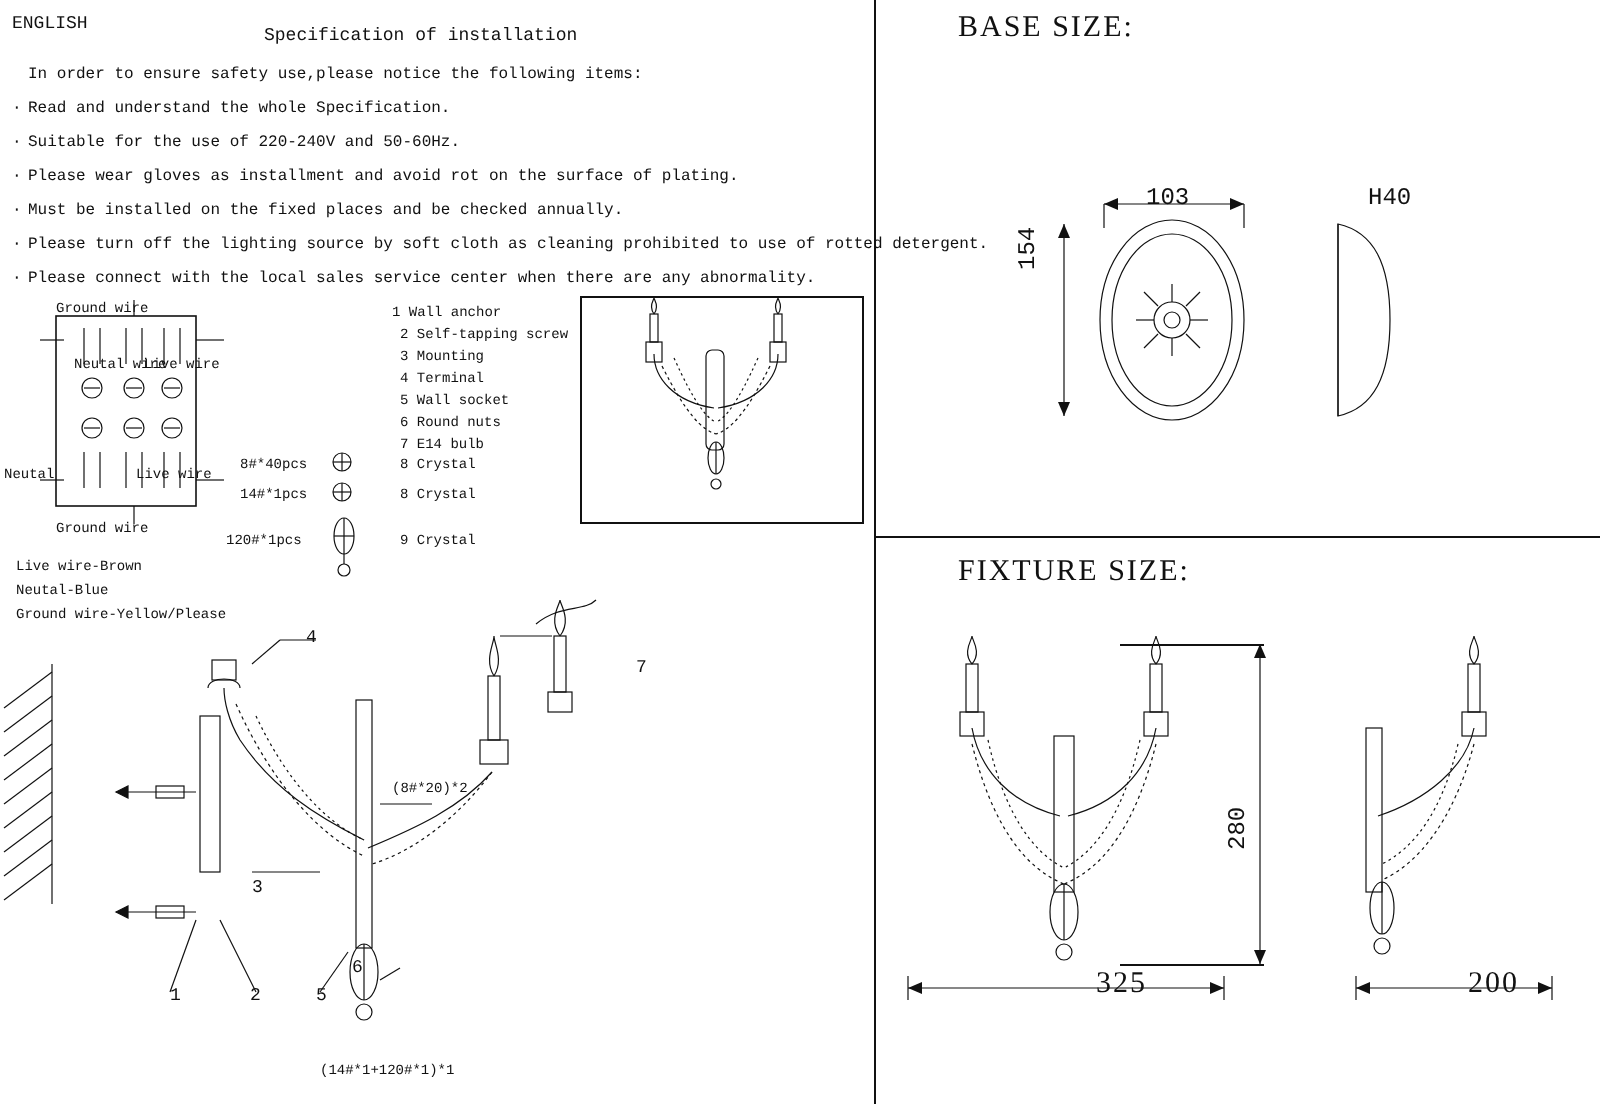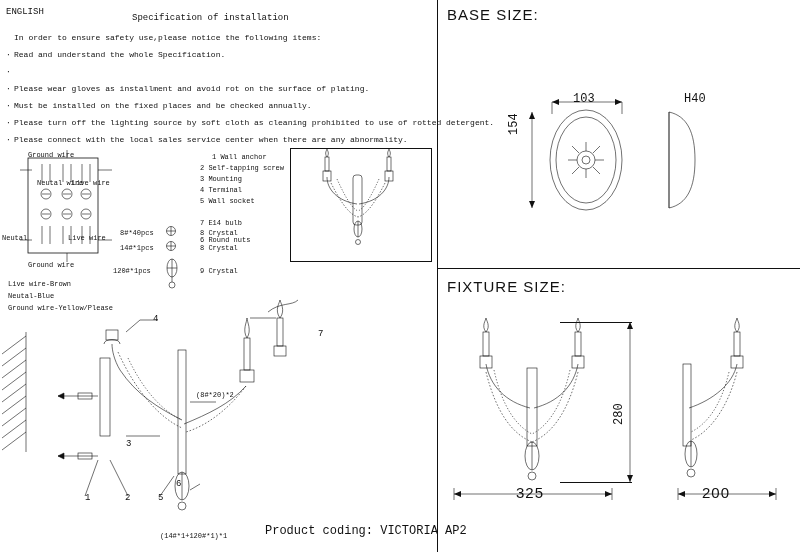--- a/index.html
+++ b/index.html
@@ -9,21 +9,21 @@
     font-family:"Liberation Mono", monospace;
     color:#111;
     position:relative;
     overflow:hidden;
   }
   .pg{position:absolute;inset:0;}
   .abs{position:absolute;}
   .t{font-size:8px;line-height:11px;white-space:pre;}
   .t9{font-size:9px;line-height:12px;white-space:pre;}
   .t7{font-size:7px;line-height:10px;white-space:pre;}
-  .big{font-family:Liberation Sans, sans-serif;font-size:15px;letter-spacing:1px;}
+  .big{font-family:Liberation Serif, serif;font-size:15px;letter-spacing:1px;margin-left:32px;}
   .mid{font-size:12px;}
   .vline{position:absolute;background:#111;width:1px;}
   .hline{position:absolute;background:#111;height:1px;}
   .box{position:absolute;border:1px solid #111;}
   svg{display:block;overflow:visible;}
   .stroke{fill:none;stroke:#111;stroke-width:0.8;}
   .stroke6{fill:none;stroke:#111;stroke-width:0.6;}
   .fillk{fill:#111;}
 </style>
 </head>
@@ -33,20 +33,21 @@
 
   <div class="abs t9" style="left:6px;top:6px;">ENGLISH</div>
 
   <div class="abs t" style="left:14px;top:32px;">In order to ensure safety use,please notice the following items:</div>
   <div class="abs t9" style="left:132px;top:12px;">Specification of installation</div>
 
   <div class="abs t" style="left:6px;top:49px;">·</div>
   <div class="abs t" style="left:14px;top:49px;">Read and understand the whole Specification.</div>
 
   <div class="abs t" style="left:6px;top:66px;">·</div>
+  <div class="abs t" style="left:14px;top:66px;">Suitable for the use of 220-240V and 50-60Hz.</div>
 
   <div class="abs t" style="left:6px;top:83px;">·</div>
   <div class="abs t" style="left:14px;top:83px;">Please wear gloves as installment and avoid rot on the surface of plating.</div>
 
   <div class="abs t" style="left:6px;top:100px;">·</div>
   <div class="abs t" style="left:14px;top:100px;">Must be installed on the fixed places and be checked annually.</div>
 
   <div class="abs t" style="left:6px;top:117px;">·</div>
   <div class="abs t" style="left:14px;top:117px;">Please turn off the lighting source by soft cloth as cleaning prohibited to use of rotted detergent.</div>
 
@@ -96,26 +97,26 @@
   <div class="abs t7" style="left:2px;top:178px;padding-left:35px;">Neutal wire</div>
   <div class="abs t7" style="left:72px;top:178px;">Live wire</div>
   <div class="abs t7" style="left:2px;top:233px;">Neutal</div>
   <div class="abs t7" style="left:68px;top:233px;">Live wire</div>
   <div class="abs t7" style="left:28px;top:260px;">Ground wire</div>
 
   <div class="abs t7" style="left:8px;top:279px;">Live wire-Brown</div>
   <div class="abs t7" style="left:8px;top:291px;">Neutal-Blue</div>
   <div class="abs t7" style="left:8px;top:303px;">Ground wire-Yellow/Please</div>
 
-  <div class="abs t7" style="left:212px;top:152px;"><span>1</span> <span>Wall anchor</span></div>
+  <div class="abs t7" style="left:196px;top:152px;"><span>1</span> <span>Wall anchor</span></div>
   <div class="abs t7" style="left:200px;top:163px;text-align:right;"><span>2</span> <span>Self-tapping screw</span></div>
   <div class="abs t7" style="left:200px;top:174px;"><span>3</span> <span>Mounting</span></div>
   <div class="abs t7" style="left:200px;top:185px;"><span>4</span> <span>Terminal</span></div>
   <div class="abs t7" style="left:200px;top:196px;"><span>5</span> <span>Wall socket</span></div>
-  <div class="abs t7" style="left:200px;top:207px;margin-top:28px;"><span>6</span> <span>Round nuts</span></div>
+  <div class="abs t7" style="left:200px;top:207px;"><span>6</span> <span>Round nuts</span></div>
   <div class="abs t7" style="left:200px;top:218px;"><span>7</span> <span>E14 bulb</span></div>
 
   <div class="abs t7" style="left:120px;top:228px;">8#*40pcs</div>
   <div class="abs" style="left:163px;top:223px;">
     <svg width="16" height="16" viewBox="0 0 16 16">
         <circle cx="8" cy="8" r="4.5" class="stroke6"></circle>
         <line x1="3.5" y1="8" x2="12.5" y2="8" class="stroke6"></line>
         <line x1="8" y1="3.5" x2="8" y2="12.5" class="stroke6"></line>
       </svg>
   </div>
@@ -382,15 +383,14 @@
     <svg width="110" height="16" viewBox="0 0 110 16">
       <line x1="6" y1="6" x2="104" y2="6" class="stroke6"></line>
       <polygon points="6,6 13,3 13,9" class="fillk"></polygon>
       <polygon points="104,6 97,3 97,9" class="fillk"></polygon>
       <line x1="6" y1="0" x2="6" y2="12" class="stroke6"></line>
       <line x1="104" y1="0" x2="104" y2="12" class="stroke6"></line>
     </svg>
   </div>
   <div class="abs big" style="left:702px;top:484px;">200</div>
 
-  <div class="abs mid" style="left:265px;top:524px;">Product coding: VICTORIA AP2</div>
 
 </div>
 
 </body></html>

